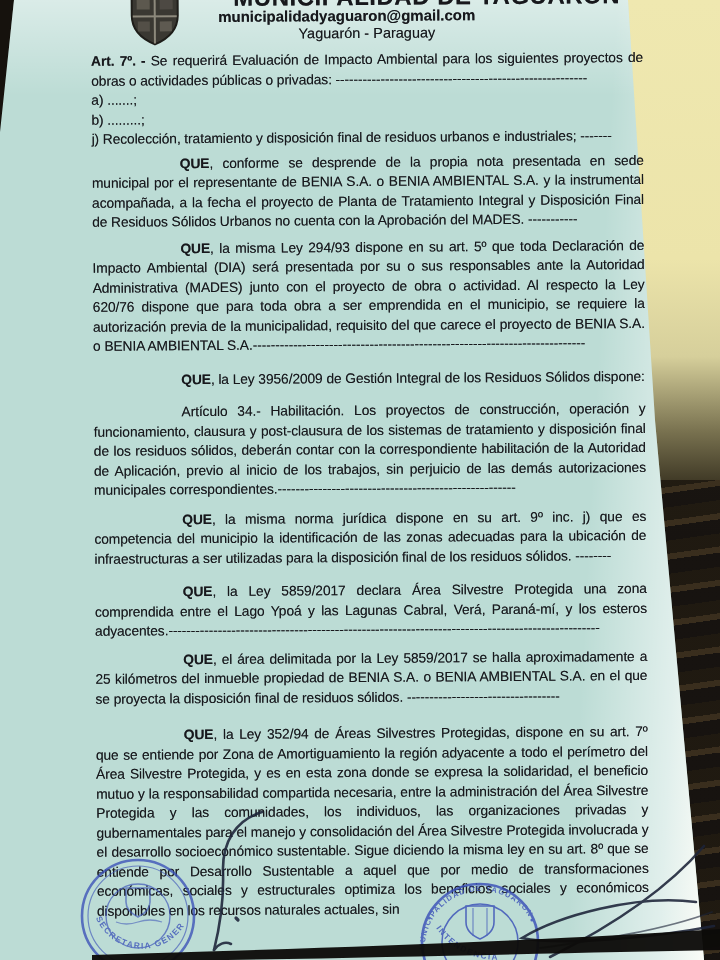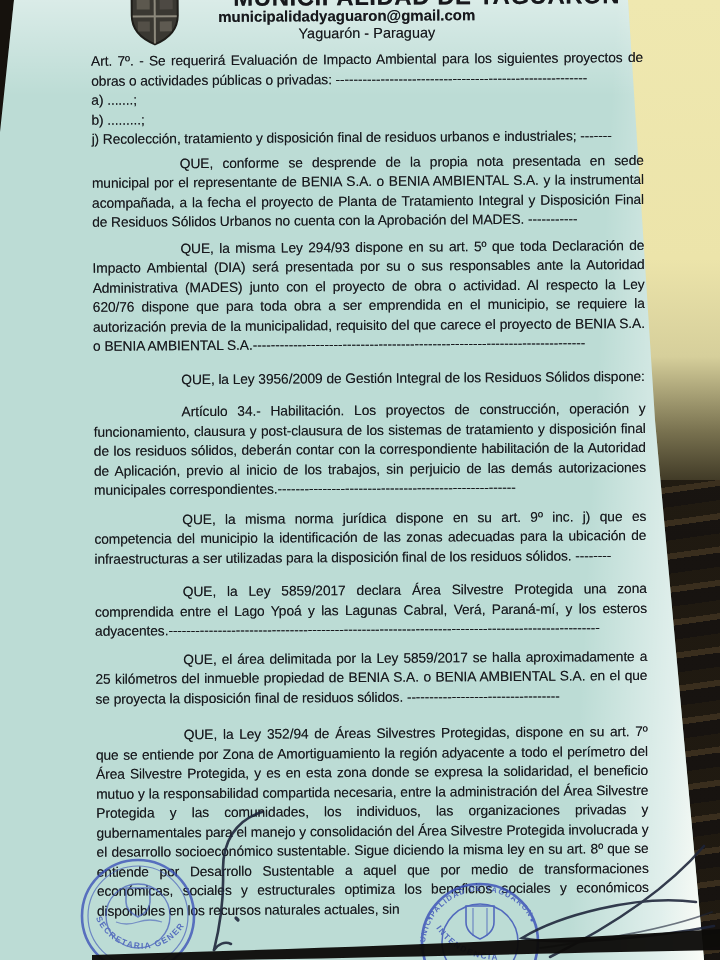--- a/index.html
+++ b/index.html
@@ -31,21 +31,21 @@
     font-size:24px;font-weight:bold;letter-spacing:.5px;white-space:nowrap;}
   .hdr-email{position:absolute;left:150px;top:7px;width:400px;text-align:center;
     font-size:15px;font-weight:bold;}
   .hdr-loc{position:absolute;left:170px;top:25px;width:400px;text-align:center;font-size:14.5px;}
   .logo{position:absolute;left:127px;top:-10px;}
   .docbody{position:absolute;left:94px;top:50px;width:552px;
     font-size:13.8px;line-height:19.5px;text-align:justify;letter-spacing:-.1px;
     overflow-wrap:break-word;word-break:break-word;}
   .docbody p{margin:0;}
   .para{text-indent:88px;}
-  .b{font-weight:normal;}
+  .b{font-weight:bold;}
   .item{text-indent:0;}
   .m1{margin-top:5px!important}.m2{margin-top:7px!important}.m3{margin-top:14px!important}
   .m4{margin-top:13px!important}.m5{margin-top:10px!important}.m6{margin-top:14px!important}
   .m7{margin-top:9px!important}.m8{margin-top:17px!important}
   
   .overlay{position:absolute;inset:0;z-index:3;pointer-events:none;}
   .stamp-text{font-family:"Liberation Sans",sans-serif;font-weight:bold;}
 </style>
 </head>
 <body>

